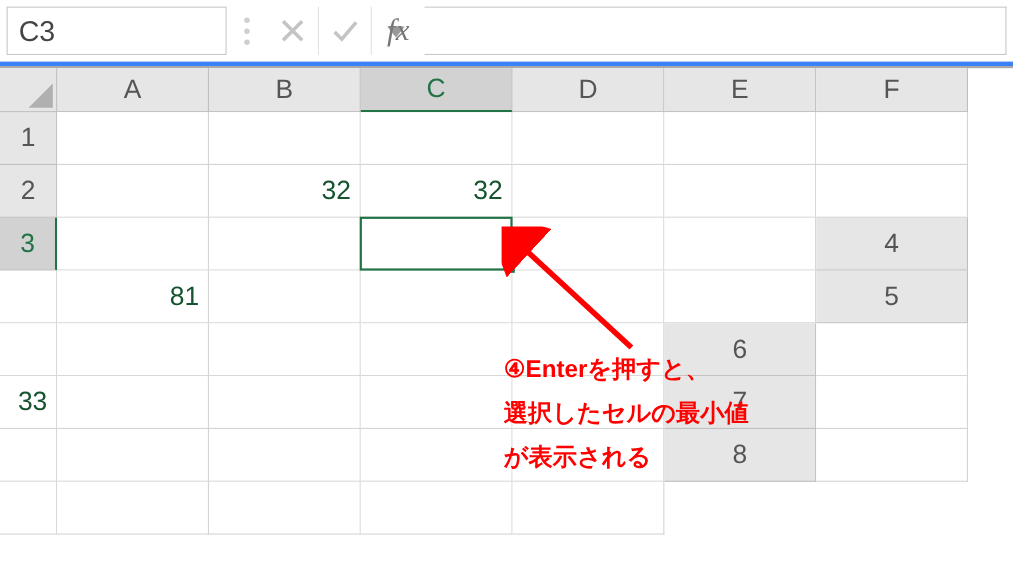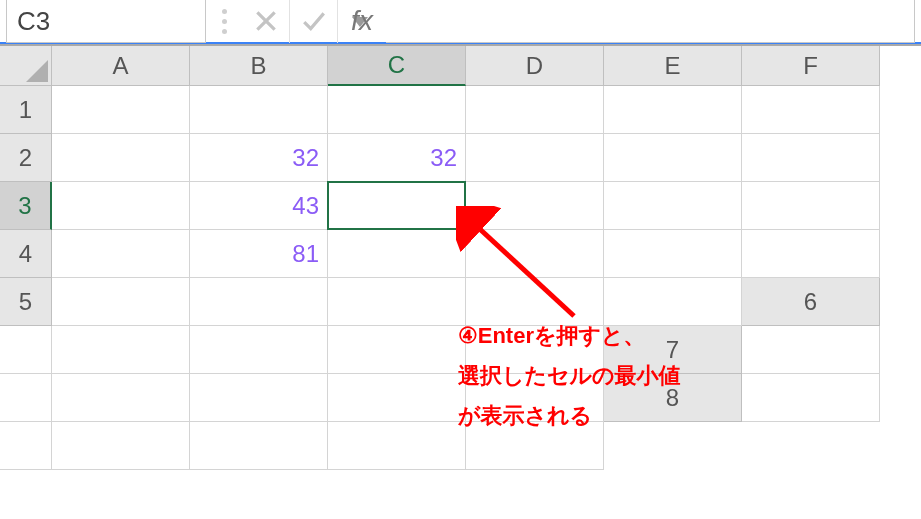--- a/index.html
+++ b/index.html
@@ -8,22 +8,22 @@
     background: #fff;
     width: 921px;
     height: 519px;
     overflow: hidden;
     position: relative;
   }
   
   .formula-bar {
     display: flex;
     align-items: center;
-    height: 44px;
-    border-bottom: 2px solid #3b82f6;
+    height: 60px;
+    border-bottom: 4px solid #3b82f6;
     background: #fff;
     padding: 4px 6px;
   }
   .name-box-wrap {
     display: flex;
     align-items: center;
     width: 200px;
     height: 44px;
     border: 1px solid #c8c8c8;
     background: #fff;
@@ -61,21 +61,21 @@
     display: flex;
     align-items: center;
     justify-content: center;
     color: #b8b8b8;
     font-size: 30px;
     border-right: 1px solid #e2e2e2;
   }
   .fb-btn.cancel svg, .fb-btn.enter svg { width: 26px; height: 26px; }
   .fx-label {
     font-style: italic;
-    font-family: Liberation Sans, sans-serif;
+    font-family: Liberation Serif, serif;
     font-size: 28px;
     color: #787878;
   }
   .formula-input {
     flex: 1;
     height: 44px;
     border: 1px solid #c8c8c8;
     border-left: none;
     padding: 0 10px;
     font-size: 24px;
@@ -125,21 +125,21 @@
     color: #217346;
   }
   .cell {
     border-right: 1px solid #d4d4d4;
     border-bottom: 1px solid #d4d4d4;
     display: flex;
     align-items: center;
     justify-content: flex-end;
     padding: 0 8px;
     font-size: 24px;
-    color: #8b5cf6;
+    color: #14532d;
     background: #fff;
     position: relative;
   }
   
   .selection {
     position: absolute;
     border: 2px solid #217346;
     pointer-events: none;
     z-index: 5;
   }
@@ -220,40 +220,40 @@
     <div class="cell"></div>
     <div class="row-head">2</div>
     <div class="cell"></div>
     <div class="cell">32</div>
     <div class="cell">32</div>
     <div class="cell"></div>
     <div class="cell"></div>
     <div class="cell"></div>
     <div class="row-head active">3</div>
     <div class="cell"></div>
-    <div class="cell">43</div>
     <div class="cell"></div>
     <div class="cell"></div>
     <div class="cell"></div>
     <div class="cell"></div>
     <div class="row-head">4</div>
     <div class="cell"></div>
     <div class="cell">81</div>
     <div class="cell"></div>
     <div class="cell"></div>
     <div class="cell"></div>
     <div class="cell"></div>
     <div class="row-head">5</div>
     <div class="cell"></div>
     <div class="cell"></div>
     <div class="cell"></div>
     <div class="cell"></div>
     <div class="cell"></div>
     <div class="row-head">6</div>
     <div class="cell"></div>
+    <div class="cell">33</div>
     <div class="cell"></div>
     <div class="cell"></div>
     <div class="cell"></div>
     <div class="cell"></div>
     <div class="row-head">7</div>
     <div class="cell"></div>
     <div class="cell"></div>
     <div class="cell"></div>
     <div class="cell"></div>
     <div class="cell"></div>

